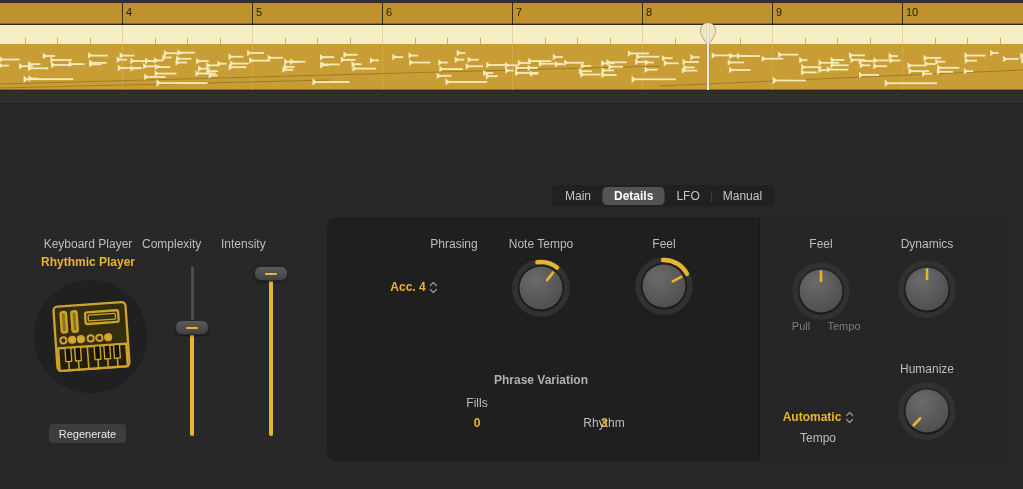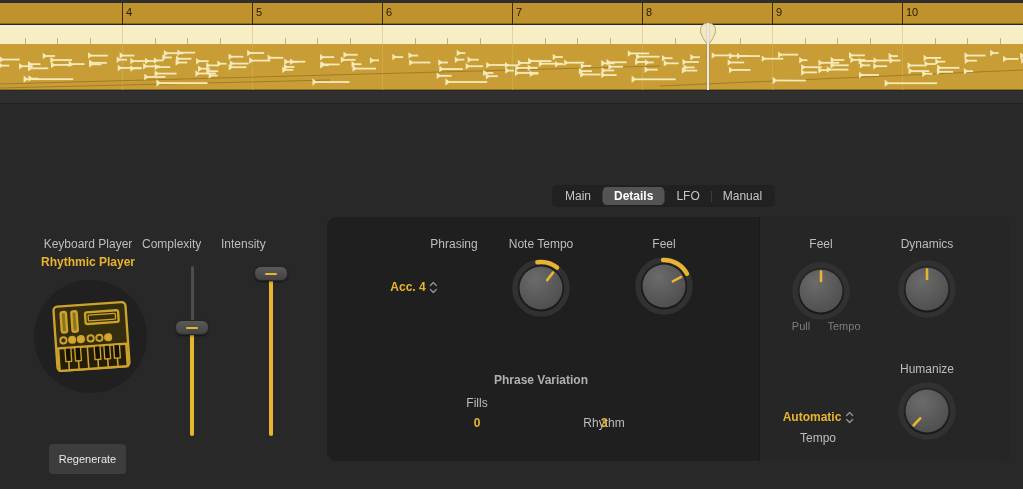--- a/index.html
+++ b/index.html
@@ -29,21 +29,21 @@
          cursor:default; position:relative; }
   .tab.selected { background:#545454; color:#ffffff; font-weight:bold; }
   .tab-sep { width:1px; height:11px; background:#3c3c3c; }
 
   
   .lbl { color:#bdbdbd; font-size:12px; }
   .yellow-val { color:#e9b42f; font-size:12px; font-weight:bold; }
   #player-title { position:absolute; left:0; top:237px; width:176px; text-align:center; }
   #player-subtitle { position:absolute; left:0; top:255px; width:176px; text-align:center; }
   #player-icon { position:absolute; left:32px; top:278px; width:117px; height:117px; }
-  #regenerate-btn { position:absolute; left:49px; top:444px; width:77px; height:30px; background:#3d3d3d;
+  #regenerate-btn { position:absolute; left:49px; top:424px; width:77px; height:19px; background:#3d3d3d;
         border:none; border-radius:4px; color:#e8e8e8; font-size:11px; font-family:"Liberation Sans",sans-serif; }
 
   
   .slider-label { position:absolute; top:237px; width:100px; text-align:left; }
   .vslider { position:absolute; width:36px; }
   .vslider .track { position:absolute; left:16.5px; top:0; width:3px; background:#4d4d4d; border-radius:2px; }
   .vslider .fill { position:absolute; left:16px; width:4px; background:#e9b42f; border-radius:2px; }
   .vslider .handle { position:absolute; left:1px; width:34px; height:15px; background:linear-gradient(#5a5a5a,#424242);
         border:1px solid #262626; border-radius:7px; box-shadow:0 1px 2px rgba(0,0,0,.5); }
   .vslider .handle::after { content:""; position:absolute; left:10px; top:5.5px; width:12px; height:2.5px;

